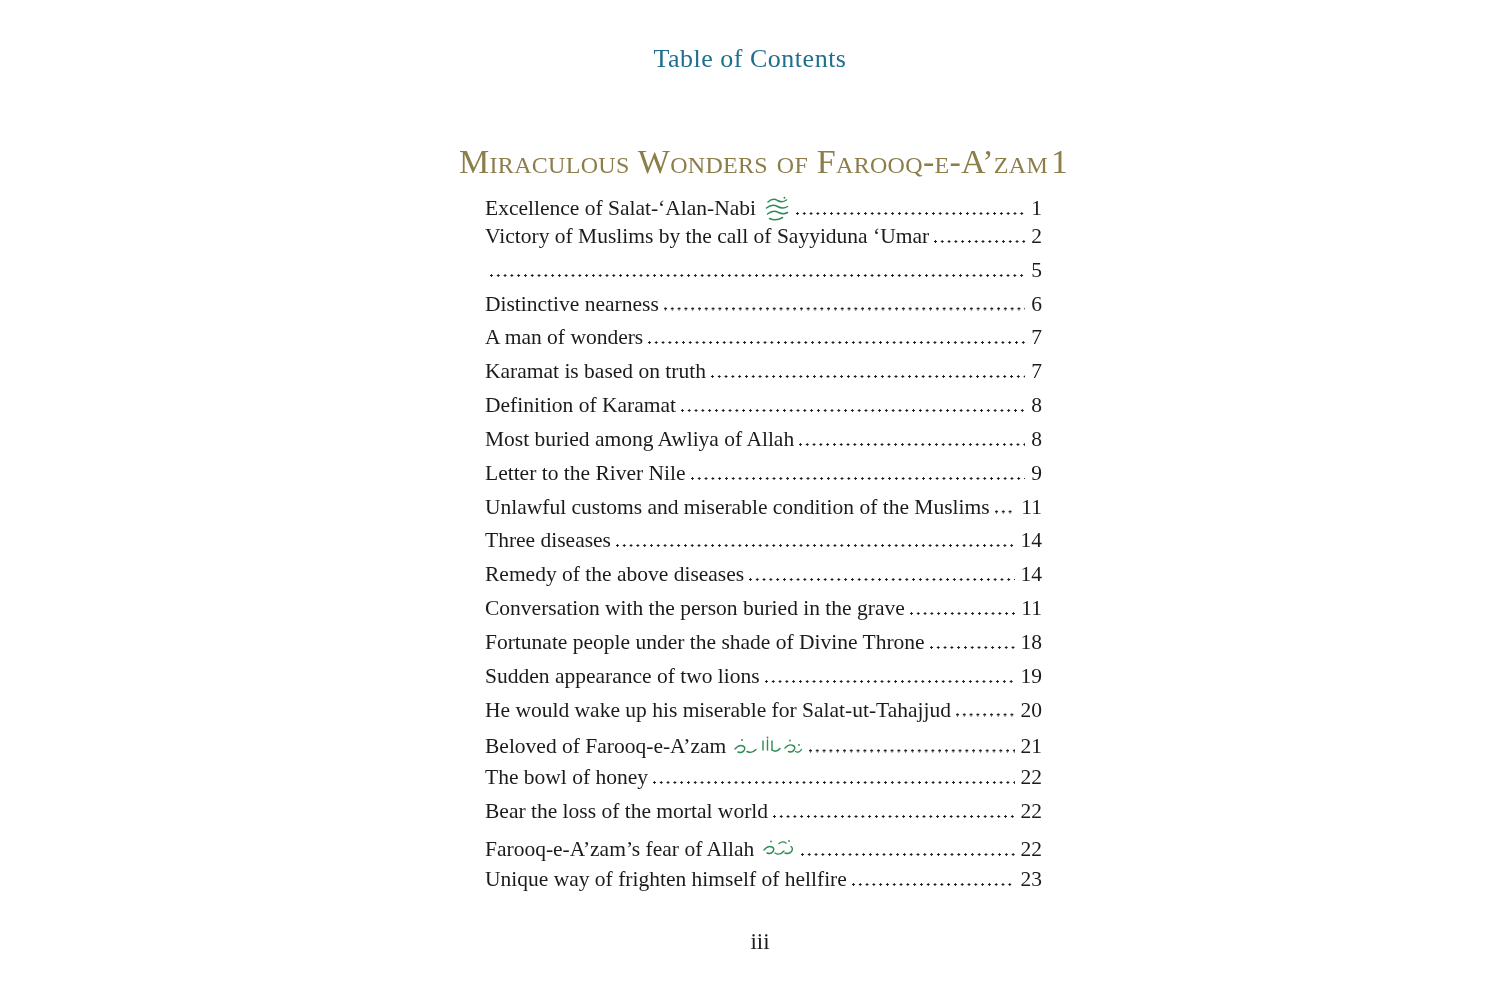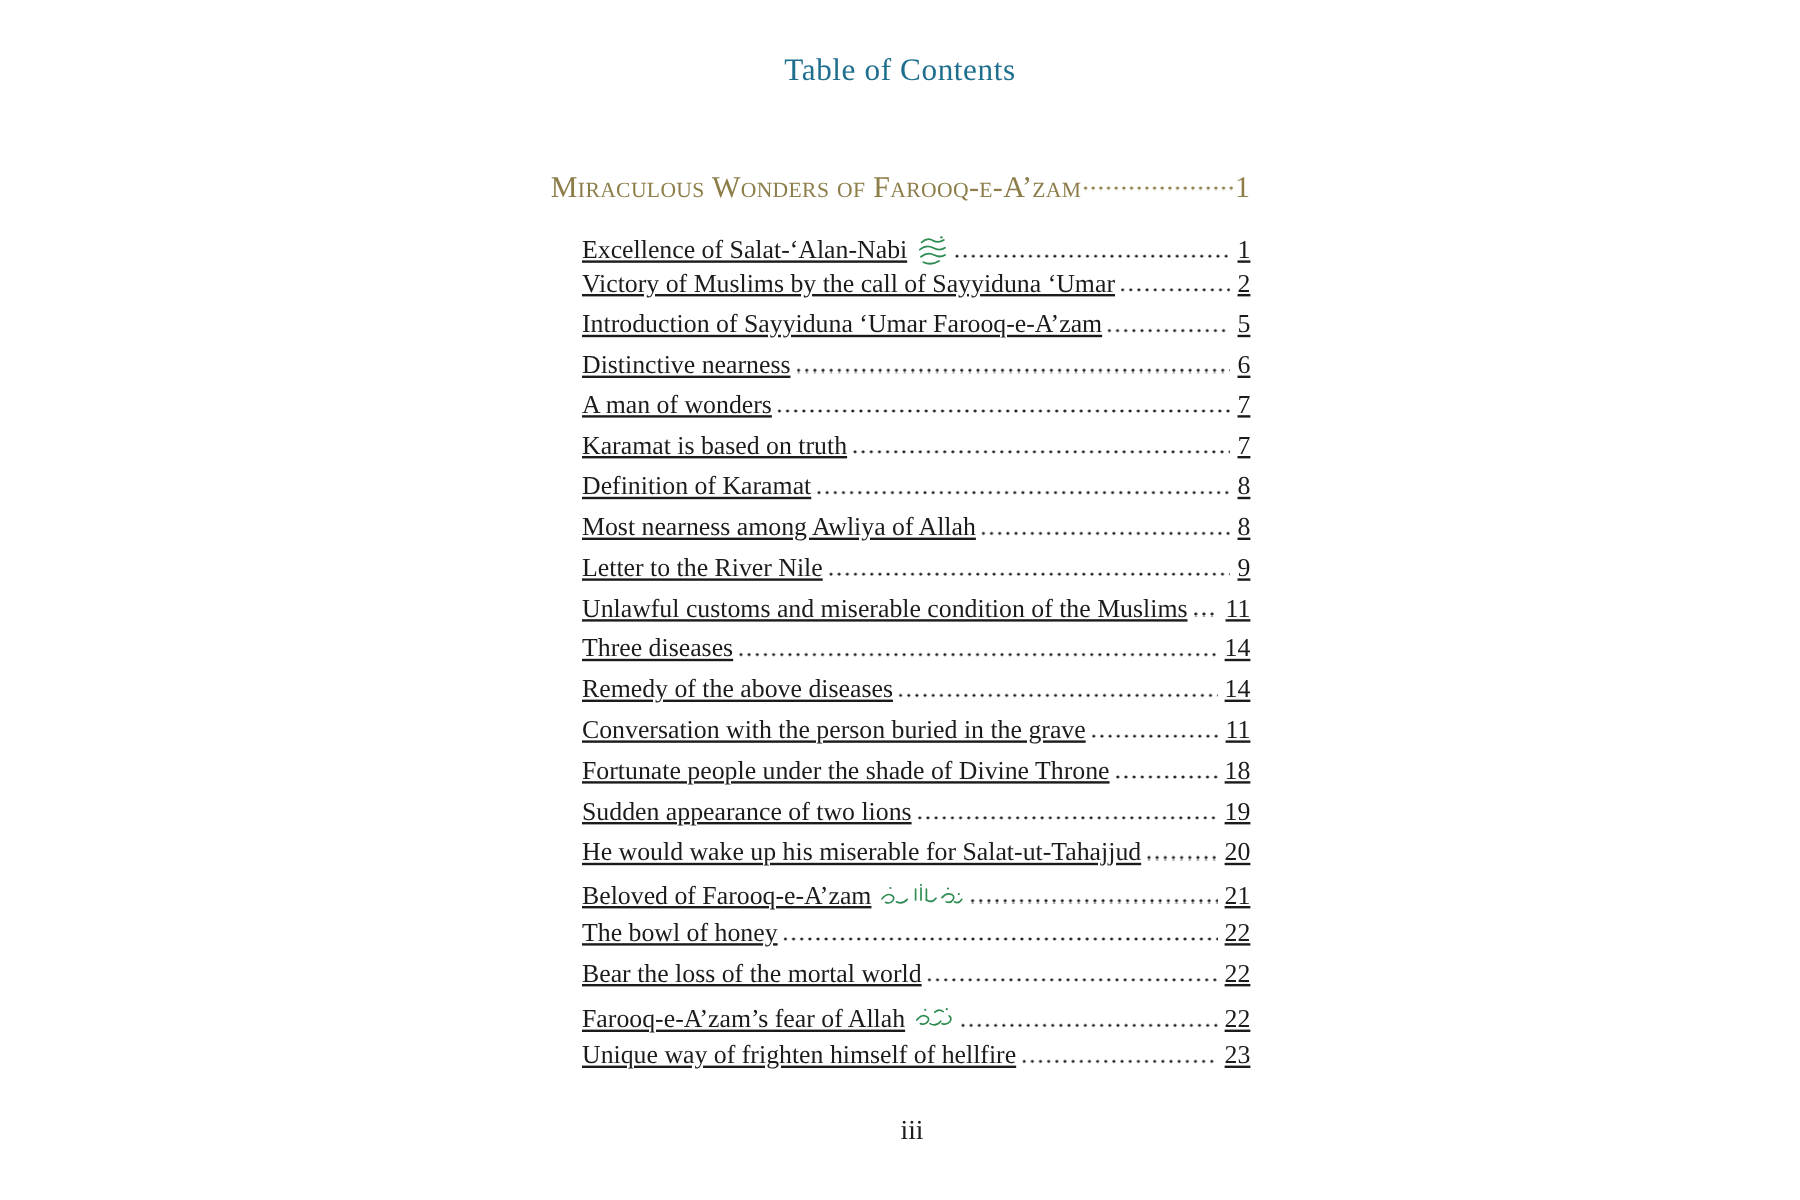--- a/index.html
+++ b/index.html
@@ -19,41 +19,40 @@
     letter-spacing: 0.5px;
     color: #1e6f8e;
   }
   .section-row {
     position: absolute;
     top: 143px; left: 459px;
     width: 583px;
     display: flex;
     align-items: center;
     color: #8c7d49;
-    font-size: 25px;
+    font-size: 34px;
     font-variant: small-caps;
     letter-spacing: 0.3px;
     white-space: nowrap;
     cursor: pointer;
   }
   .section-row .dots {
     flex: 1;
     height: 3.4px;
     margin: 0 1px 0 2px;
     background-image: radial-gradient(circle at 1.6px 1.7px, #8c7d49 1.15px, rgba(0,0,0,0) 1.5px);
     background-size: 6.4px 3.4px;
     background-repeat: repeat-x;
     background-position: left bottom;
   }
   .entries {
     position: absolute;
     top: 190px; left: 485px;
     width: 557px;
     font-size: 21.5px;
-    text-decoration: underline;
   }
   .row {
     display: flex;
     align-items: baseline;
     height: 33.85px;
     white-space: nowrap;
     cursor: pointer;
   }
   .row .dots {
     flex: 1;
@@ -107,21 +106,20 @@
   </div>
 
   <div class="row">
     <span class="tt">Victory of Muslims by the call of Sayyiduna ‘Umar</span>
 
     <span class="dots"></span>
     <span class="pg">2</span>
   </div>
 
   <div class="row">
-    <span class="tt">Introduction of Sayyiduna ‘Umar Farooq-e-A’zam</span>
 
     <span class="dots"></span>
     <span class="pg">5</span>
   </div>
 
   <div class="row">
     <span class="tt">Distinctive nearness</span>
 
     <span class="dots"></span>
     <span class="pg">6</span>
@@ -142,21 +140,21 @@
   </div>
 
   <div class="row">
     <span class="tt">Definition of Karamat</span>
 
     <span class="dots"></span>
     <span class="pg">8</span>
   </div>
 
   <div class="row">
-    <span class="tt">Most nearness among Awliya of Allah</span>
+    <span class="tt">Most buried among Awliya of Allah</span>
 
     <span class="dots"></span>
     <span class="pg">8</span>
   </div>
 
   <div class="row">
     <span class="tt">Letter to the River Nile</span>
 
     <span class="dots"></span>
     <span class="pg">9</span>

